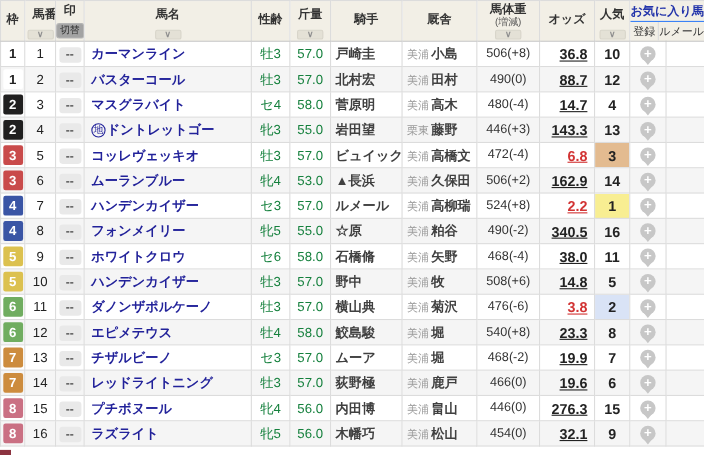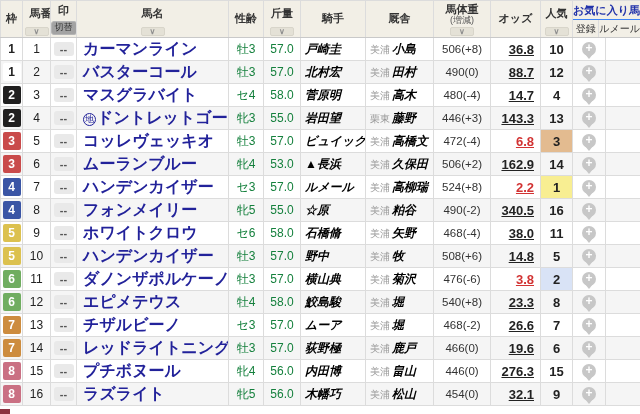--- a/index.html
+++ b/index.html
@@ -38,28 +38,28 @@
   tbody td { font-size:12px; color:#222; vertical-align:middle; }
 
   .c-waku { text-align:center; padding:0; }
   .waku-box { display:inline-block; width:18px; height:18px; line-height:18px; border-radius:2px;
               font-size:12px; font-weight:bold; text-align:center; vertical-align:middle; }
   .c-num { text-align:center; }
   .c-mark { text-align:center; }
   .mark-pill { display:inline-block; min-width:20px; background:#e9e9e9; border-radius:3px;
                color:#555; font-size:11px; font-weight:bold; line-height:14px; cursor:pointer; }
   .c-name { padding-left:6px; }
-  .horse-link { color:#22229a; font-size:16px; font-weight:bold; text-decoration:none; cursor:pointer; }
+  .horse-link { color:#22229a; font-size:12px; font-weight:bold; text-decoration:none; cursor:pointer; }
   .local-mark { display:none; width:13px; height:13px; border:1px solid #22229a; border-radius:50%;
                 color:#22229a; font-size:9px; line-height:11px; text-align:center;
                 vertical-align:1px; margin-right:1px; }
   .local-mark.show { display:inline-block; }
   .c-sexage, .c-kinryo { text-align:center; color:#15803d; }
   .c-jockey { padding-left:4px; }
-  .link { color:#000000; font-weight:bold; text-decoration:none; cursor:pointer; font-size:12px;font-style:italic; }
+  .link { color:#404040; font-weight:bold; text-decoration:none; cursor:pointer; font-size:12px; }
   .c-stable { padding-left:4px;margin-left:48px; }
   .area { color:#9a9a9a; font-size:10px; margin-right:2px; }
   .c-hweight { text-align:center; font-size:11.5px; color:#333; }
   .c-odds { text-align:right; padding-right:6px; font-size:13px; font-weight:bold; cursor:pointer;text-decoration:underline; }
   .c-odds.hot { color:#d23333; }
   .c-rank { text-align:center; font-size:13px; font-weight:bold; }
   .c-reg { text-align:center; }
   .pin { position:relative; display:inline-block; width:14px; height:14px; background:#c7c7c7;
          border-radius:50%; vertical-align:middle; cursor:pointer; }
   .pin::before { content:"+"; position:absolute; top:50%; left:50%; transform:translate(-50%,-54%);
@@ -347,21 +347,21 @@
         <tr>
     <td class="c-waku"><span class="waku-box" style="background: rgb(205, 140, 62); color: rgb(255, 255, 255);">7</span></td>
     <td class="c-num">13</td>
     <td class="c-mark"><span class="mark-pill">--</span></td>
     <td class="c-name"><a class="horse-link">チザルビーノ</a></td>
     <td class="c-sexage">セ3</td>
     <td class="c-kinryo">57.0</td>
     <td class="c-jockey"><a class="link">ムーア</a></td>
     <td class="c-stable"><span class="area">美浦</span><a class="link">堀</a></td>
     <td class="c-hweight">468(-2)</td>
-    <td class="c-odds">26.6</td>
+    <td class="c-odds">19.9</td>
     <td class="c-rank">7</td>
     <td class="c-reg"><span class="pin"></span></td>
     <td class="c-group"></td>
   </tr>
         <tr>
     <td class="c-waku"><span class="waku-box" style="background: rgb(205, 140, 62); color: rgb(255, 255, 255);">7</span></td>
     <td class="c-num">14</td>
     <td class="c-mark"><span class="mark-pill">--</span></td>
     <td class="c-name"><a class="horse-link">レッドライトニング</a></td>
     <td class="c-sexage">牡3</td>

